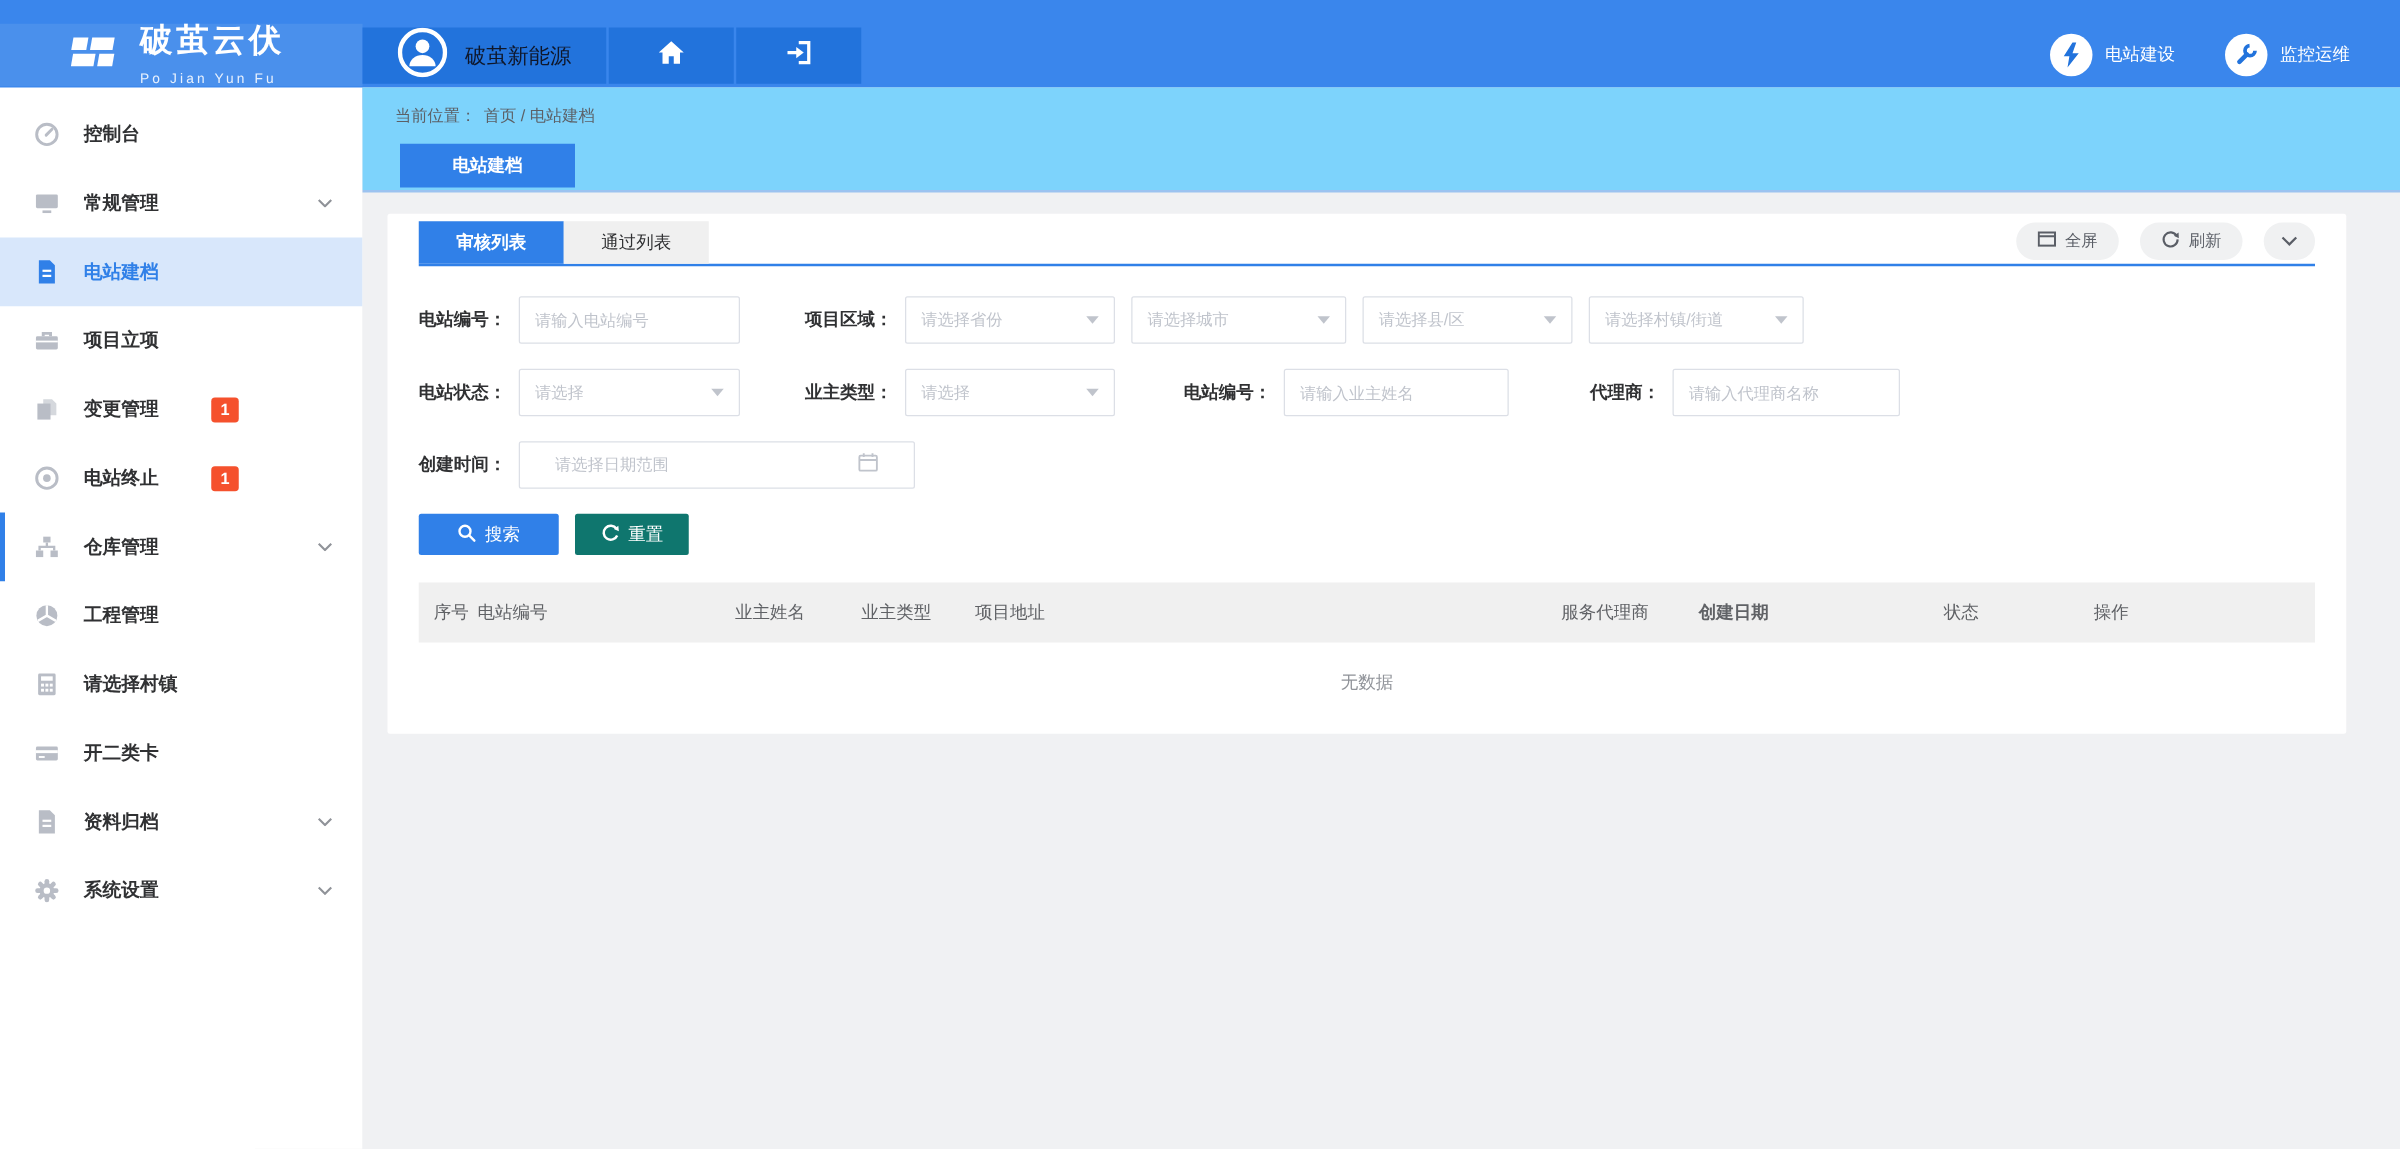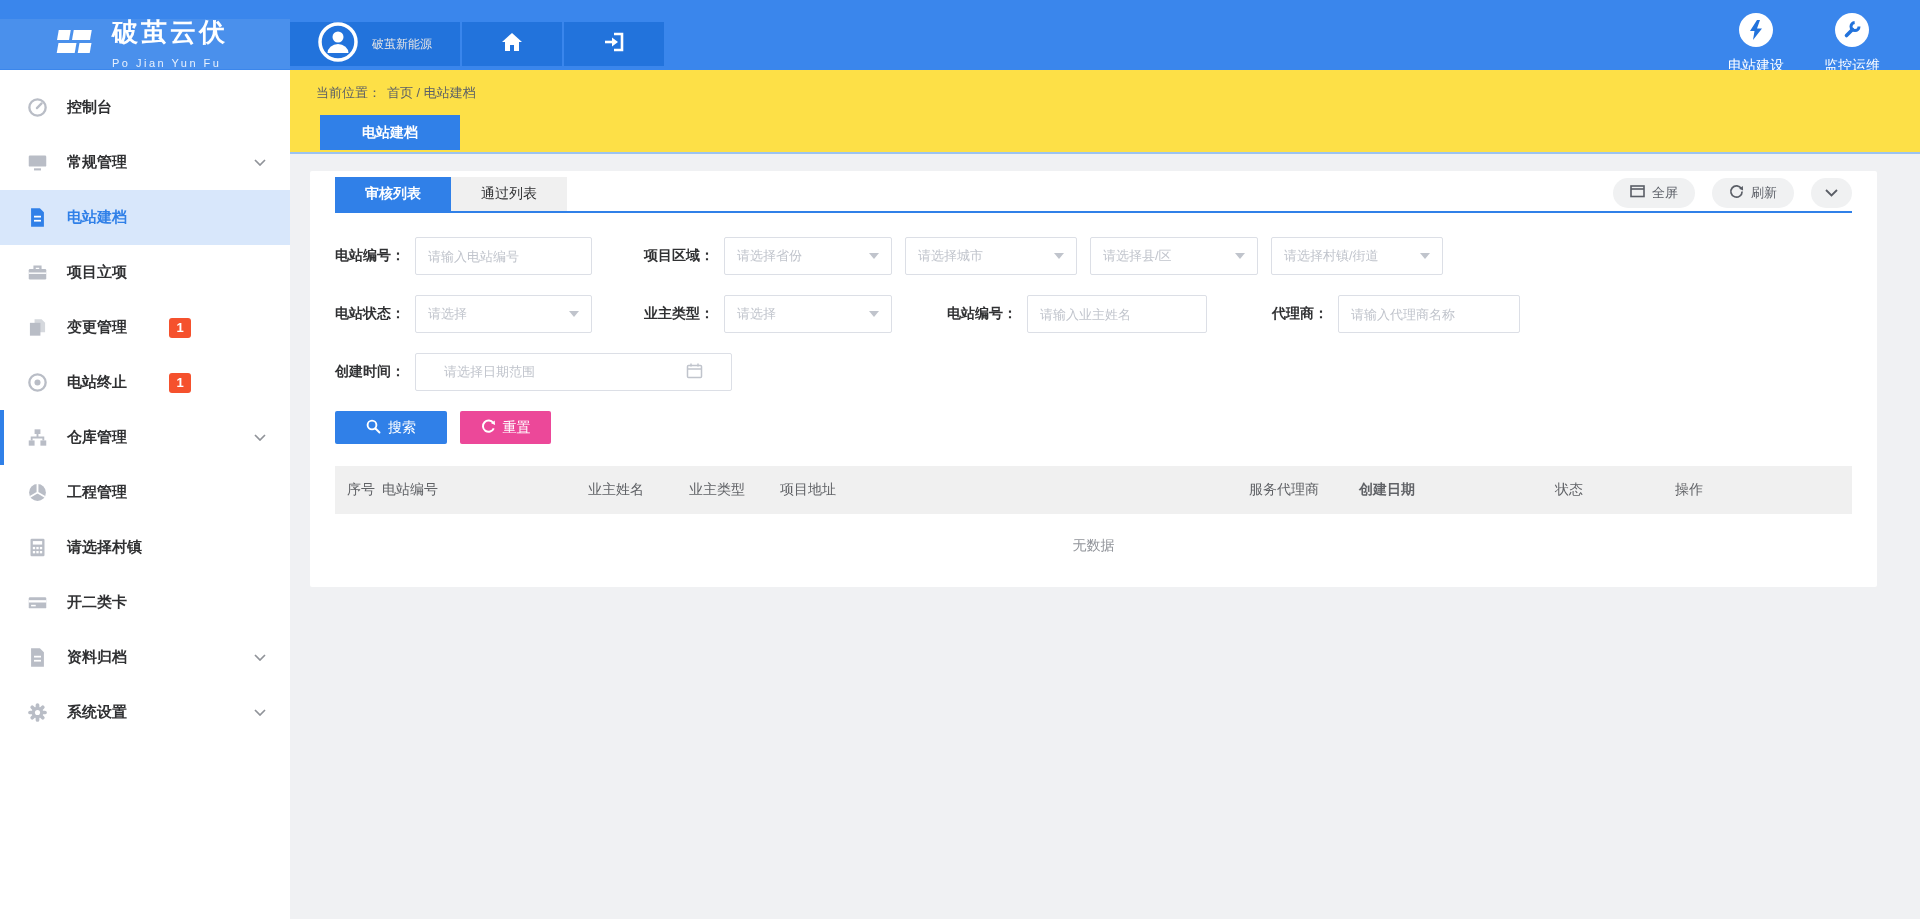--- a/index.html
+++ b/index.html
@@ -9,42 +9,42 @@
   
   .header { position:absolute; top:0; left:0; width:1920px; height:88px;
     background:#3a86ec; display:flex; align-items:center; }
   .logo { width:290px; background:#4a90ec; display:flex; align-items:center; padding-left:52px; gap:14px; }
   .logo-text-cn { color:#fff; font-size:26px; font-weight:bold; letter-spacing:3px; line-height:1; }
   .logo-text-en { color:#e8f1fd; font-size:11px; letter-spacing:2.5px; margin-top:12px; }
   .tile-group { display:flex; gap:2px; }
   .tile { background:#2273dc; display:flex; align-items:center; justify-content:center; cursor:pointer; }
   .tile.user { padding:0 28px; gap:14px; }
   .tile.icon-only { width:100px; }
-  .tile .company { color:#e5e5e5; font-size:12px; }
+  .tile .company { color:#0f172a; font-size:17px; }
   .hdr-spacer { flex:1; }
-  .hdr-action { display:flex; align-items:center; gap:10px; margin-right:40px; cursor:pointer;flex-direction:column; }
+  .hdr-action { display:flex; align-items:center; gap:10px; margin-right:40px; cursor:pointer; }
   .hdr-action .circ { width:34px; height:34px; border-radius:50%; background:#fff;
     display:flex; align-items:center; justify-content:center; }
   .hdr-action .lbl { color:#fff; font-size:14px; }
 
   
   .sidebar { position:absolute; top:70px; left:0; bottom:0; width:290px; background:#fff; padding-top:10px; }
   .side-item { position:relative; height:55px; display:flex; align-items:center; padding:0 24px 0 25px; cursor:pointer; }
   .side-item .s-icon { width:24px; height:24px; display:flex; align-items:center; justify-content:center; }
   .side-item .s-label { margin-left:18px; font-size:15px; font-weight:600; color:#303133; }
   .side-item.active { background:#d8e7fb; }
   .side-item.active .s-label { color:#3080e8; }
   .side-item.accent::before { content:""; position:absolute; left:0; top:0; bottom:0; width:4px; background:#3080e8; }
   .badge { margin-left:42px; min-width:22px; height:20px; background:#f5512d; color:#fff;
     font-size:13px; font-weight:bold; border-radius:3px; display:flex; align-items:center; justify-content:center; padding:0 4px; }
   .chev { margin-left:auto; display:flex; }
 
   
   .content { position:absolute; top:70px; left:290px; right:0; bottom:0; background:#f0f1f3; }
-  .topbar { background:#fde047; height:82px; padding:14px 0 0 26px; }
+  .topbar { background:#7dd3fc; height:82px; padding:14px 0 0 26px; }
   .crumbs { font-size:13px; color:#5c6066; }
   .crumbs .path { margin-left:6px; }
   .page-tab { display:inline-flex; align-items:center; justify-content:center; margin:13px 0 0 4px;
     width:140px; height:35px; background:#3080e8; color:#fff; font-size:14px; font-weight:600; cursor:pointer; }
   .blue-line { height:2px; background:#9cc3f0; }
 
   .panel { margin:17px 43px 0 20px; background:#fff; border-radius:2px; padding:6px 25px 0 25px; height:416px; }
   .panel-head { display:flex; align-items:flex-end; border-bottom:2px solid #3080e8;font-family:Liberation Mono, monospace; }
   .ptab { height:34px; padding:0 30px; display:flex; align-items:center; font-size:14px; cursor:pointer;
     background:#f0f0f0; color:#303133; }
@@ -69,21 +69,21 @@
   .grp-gap { margin-left:52px; }
   .daterange { width:317px; height:38px; border:1px solid #dcdfe6; border-radius:2px; background:#fff;
     display:flex; align-items:center; justify-content:space-between; padding:0 28px; cursor:pointer; }
   .daterange .ph { font-size:13px; color:#c0c4cc; }
 
   .btn-row { display:flex; margin-top:2px; }
   .btn { height:33px; border:none; border-radius:2px; color:#fff; font-size:14px; cursor:pointer;
     display:flex; align-items:center; justify-content:center; gap:7px;
     font-family:"Liberation Sans","DejaVu Sans",sans-serif; }
   .btn.search { width:112px; background:#3080e8; }
-  .btn.reset { width:91px; background:#ec4899; margin-left:13px; }
+  .btn.reset { width:91px; background:#0f766e; margin-left:13px; }
 
   .table { margin-top:22px; }
   .thead { display:flex; align-items:center; height:48px; background:#f0f0f0; padding-left:12px;
     font-size:14px; color:#606266; }
   .th { flex:none; }
   .c0{width:35px;} .c1{width:206px;} .c2{width:101px;} .c3{width:91px;} .c4{width:469px;}
   .c5{width:110px;} .c6{width:196px;font-weight:bold;} .c7{width:120px;} .c8{flex:1;}
   .empty { height:64px; display:flex; align-items:center; justify-content:center;
     font-size:14px; color:#909399; }
 </style>

